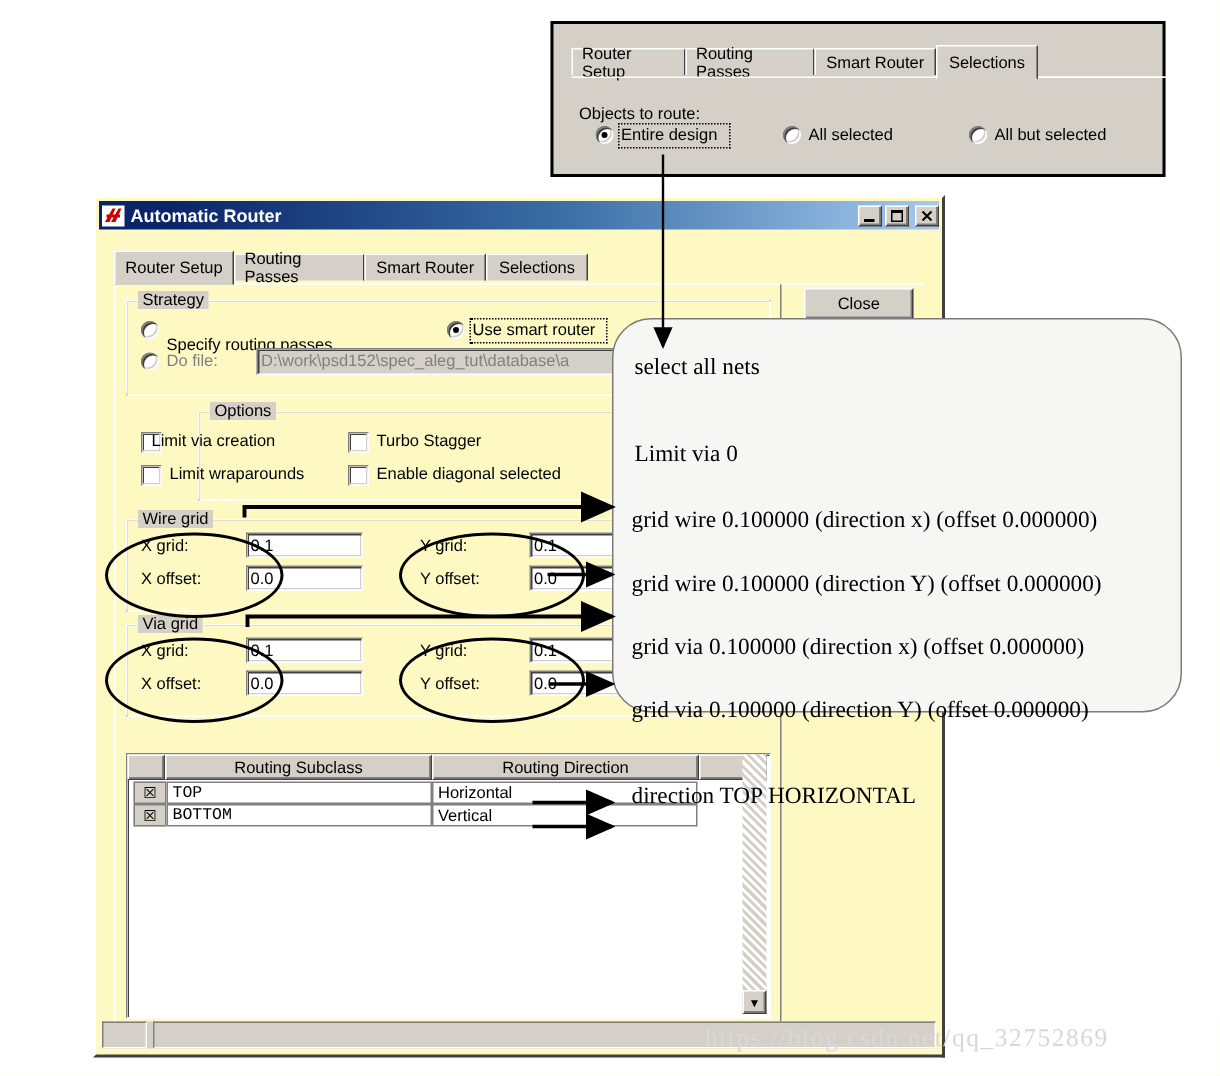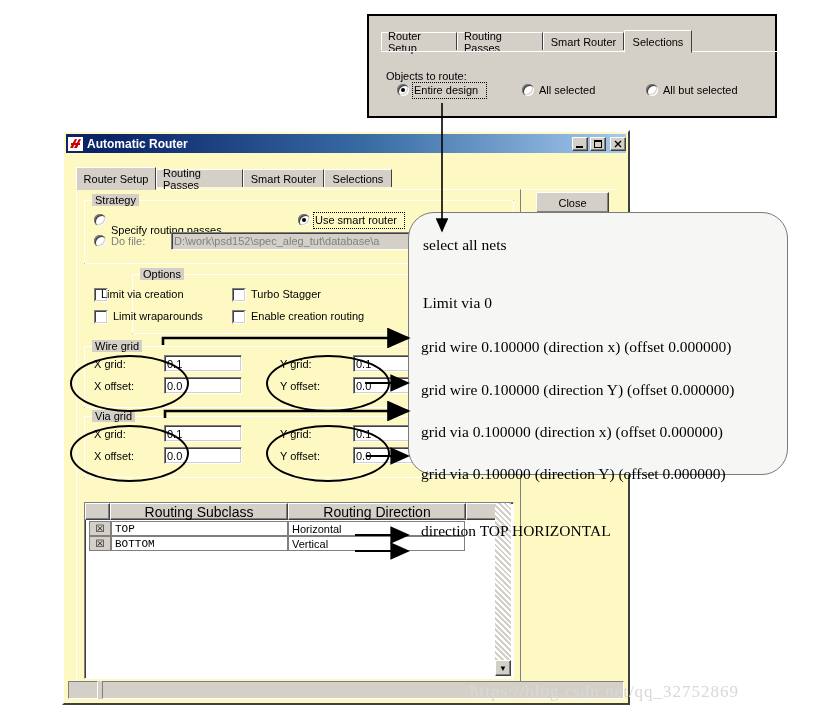--- a/index.html
+++ b/index.html
@@ -129,21 +129,21 @@
   }
   .winbtn.sep { margin-left:4px; }
 
   
   .thead {
     position:absolute; background:#d4d0c8; height:17px;
     box-sizing:border-box;
     border-top:1px solid #ffffff; border-left:1px solid #ffffff;
     border-right:1px solid #404040; border-bottom:1px solid #404040;
     box-shadow: inset -1px -1px 0 #808080;
-    font-size:14px; display:flex; align-items:center; justify-content:center;
+    font-size:11px; display:flex; align-items:center; justify-content:center;
   }
   .trow {
     position:absolute; height:15px; font-size:11px;
     box-sizing:border-box; display:flex; align-items:center;
     background:#ffffff; border:1px solid #808080;
     font-family:"Liberation Mono", monospace;
     padding-left:3px;
   }
   .tcellcheck {
     position:absolute; height:15px; width:22px; background:#d4d0c8;
@@ -304,21 +304,21 @@
     <div class="check" style="left:30px; top:156px;"></div>
     <span class="lbl" style="left:37px; top:156px;">Limit via creation</span>
 
     <div class="check" style="left:168px; top:156px;"></div>
     <span class="lbl" style="left:187px; top:156px;">Turbo Stagger</span>
 
     <div class="check" style="left:30px; top:178px;"></div>
     <span class="lbl" style="left:49px; top:178px;">Limit wraparounds</span>
 
     <div class="check" style="left:168px; top:178px;"></div>
-    <span class="lbl" style="left:187px; top:178px;">Enable creation routing</span>
+    <span class="lbl" style="left:187px; top:178px;">Enable diagonal selected</span>
 
     <div class="groupbox" style="left:20px; top:214px; width:428px; height:60px;">
       <span class="gb-title">Wire grid</span>
     </div>
     <span class="lbl" style="left:30px; top:226px;">X grid:</span>
     <div class="field" style="left:100px; top:223px; width:78px; height:17px;">
       <span>0.1</span>
     </div>
     <span class="lbl" style="left:30px; top:248px;">X offset:</span>
     <div class="field" style="left:100px; top:245px; width:78px; height:17px;">

